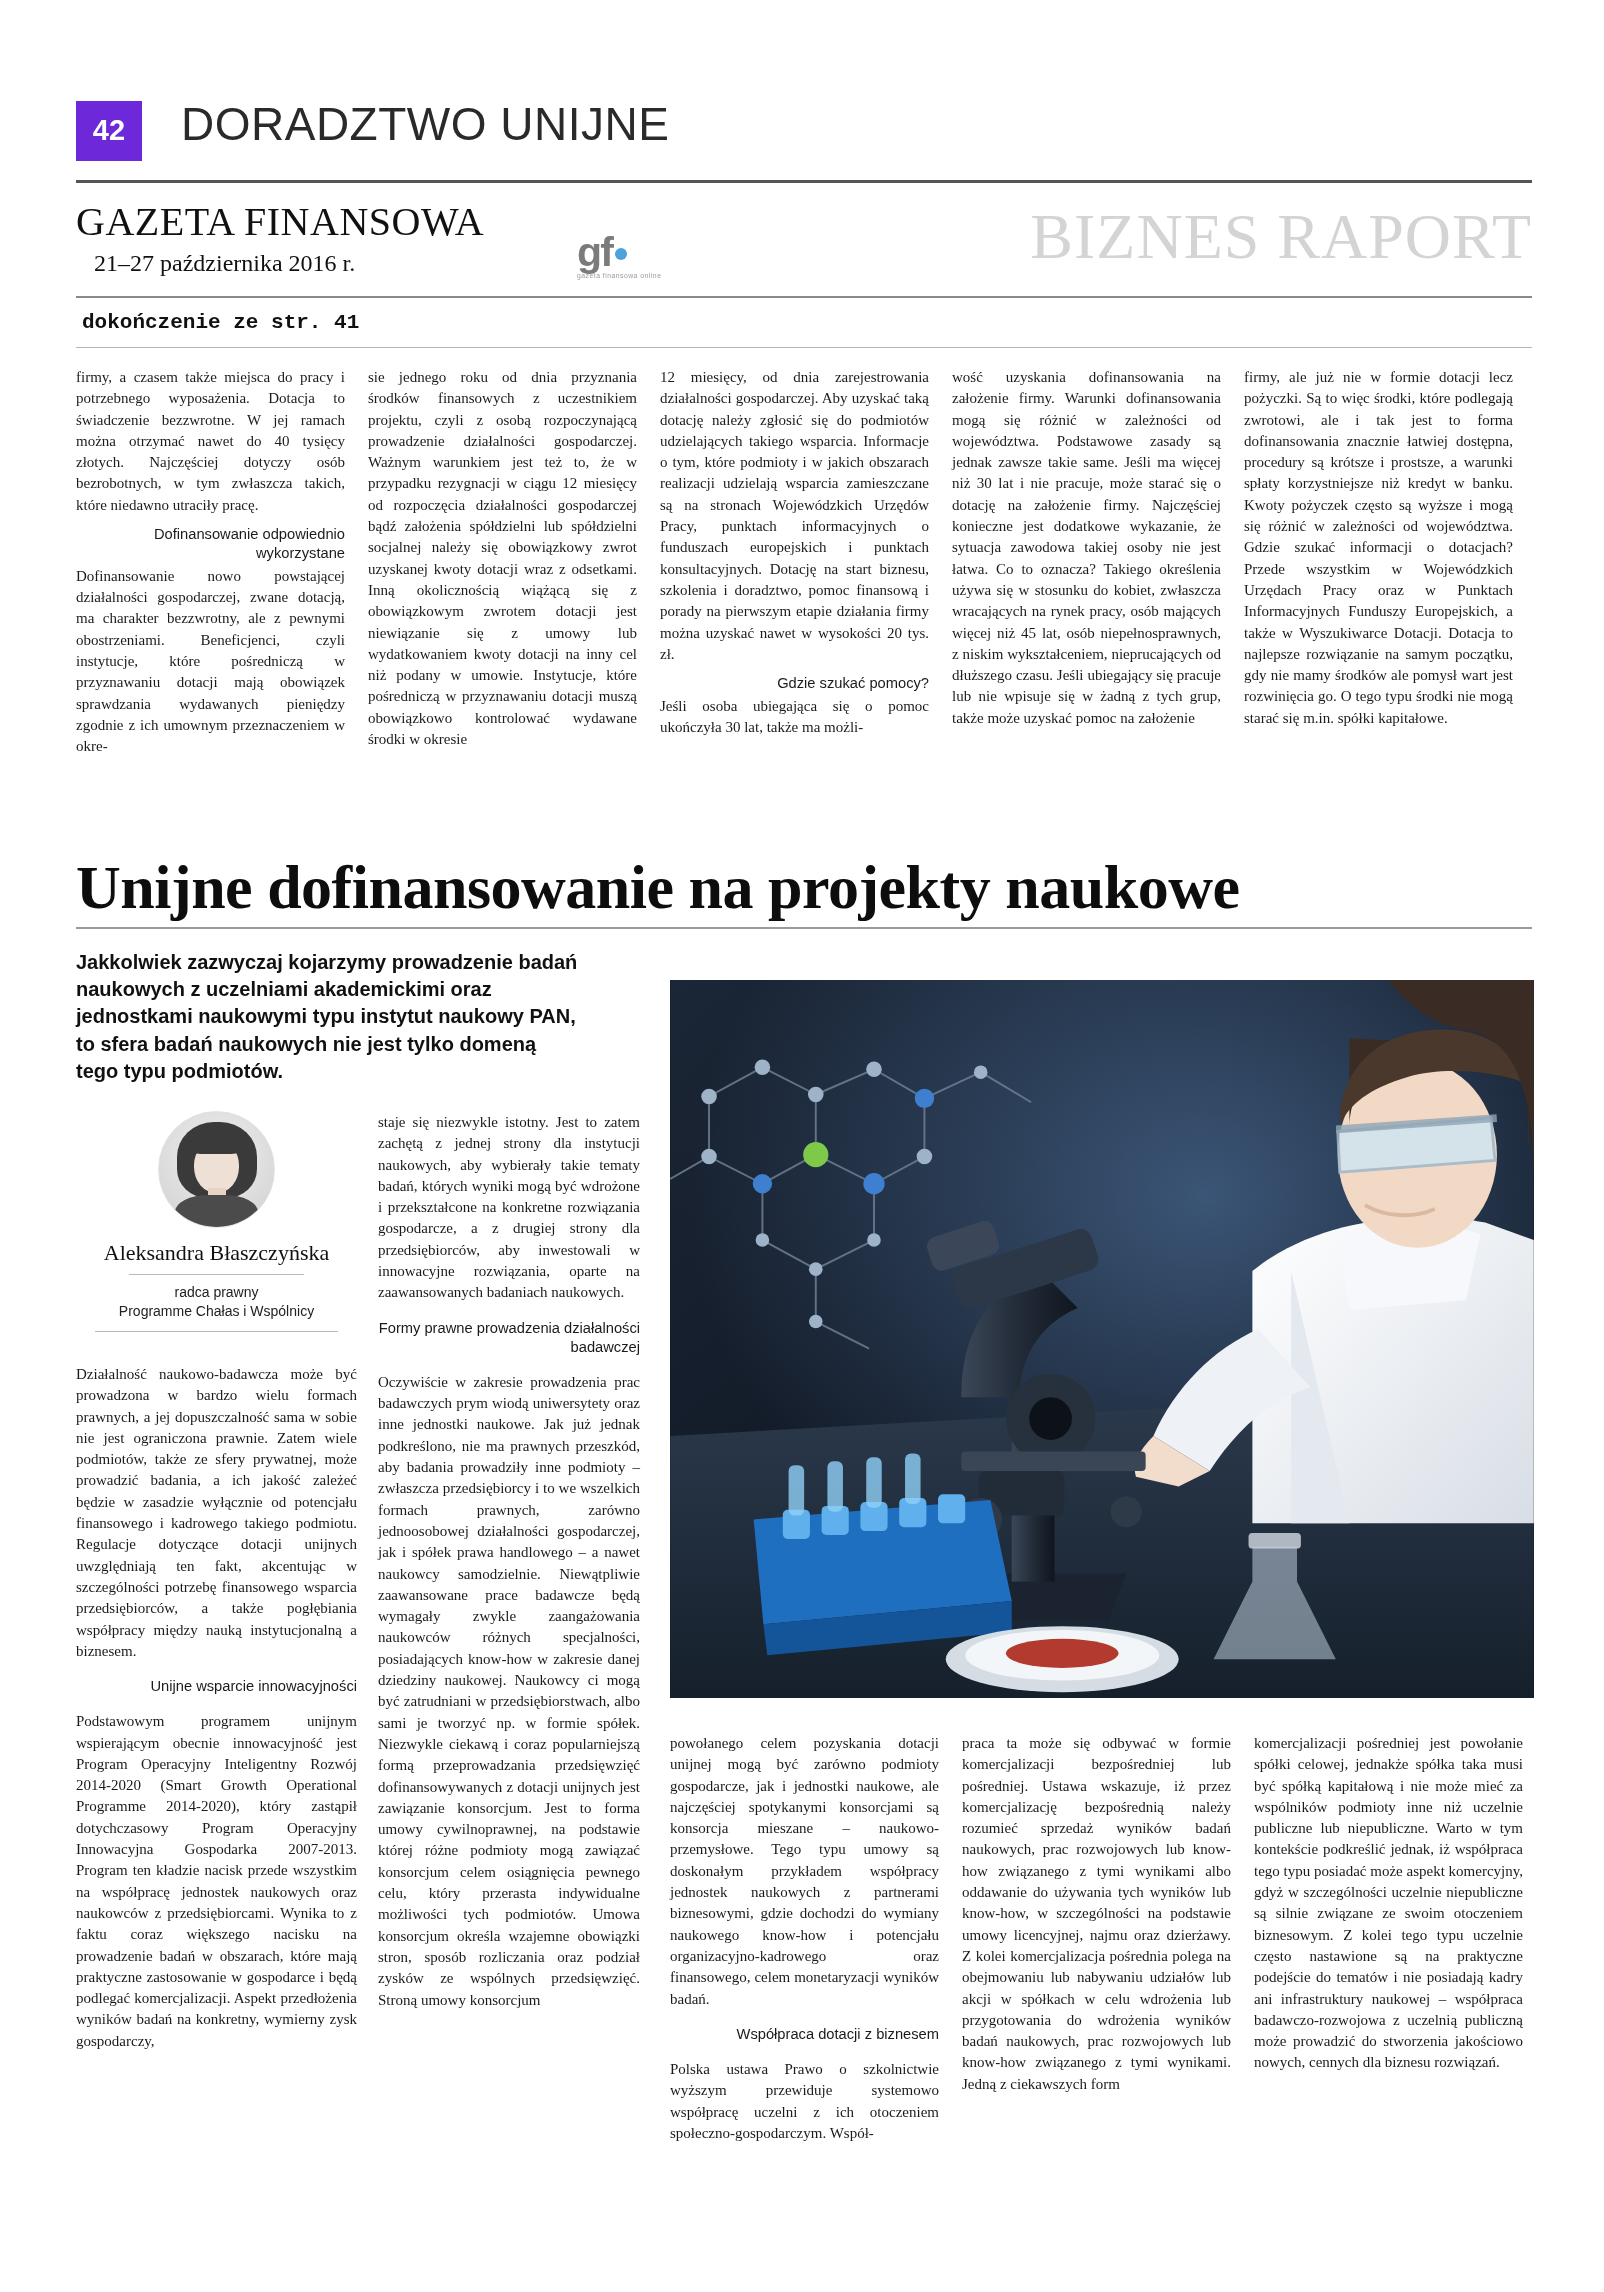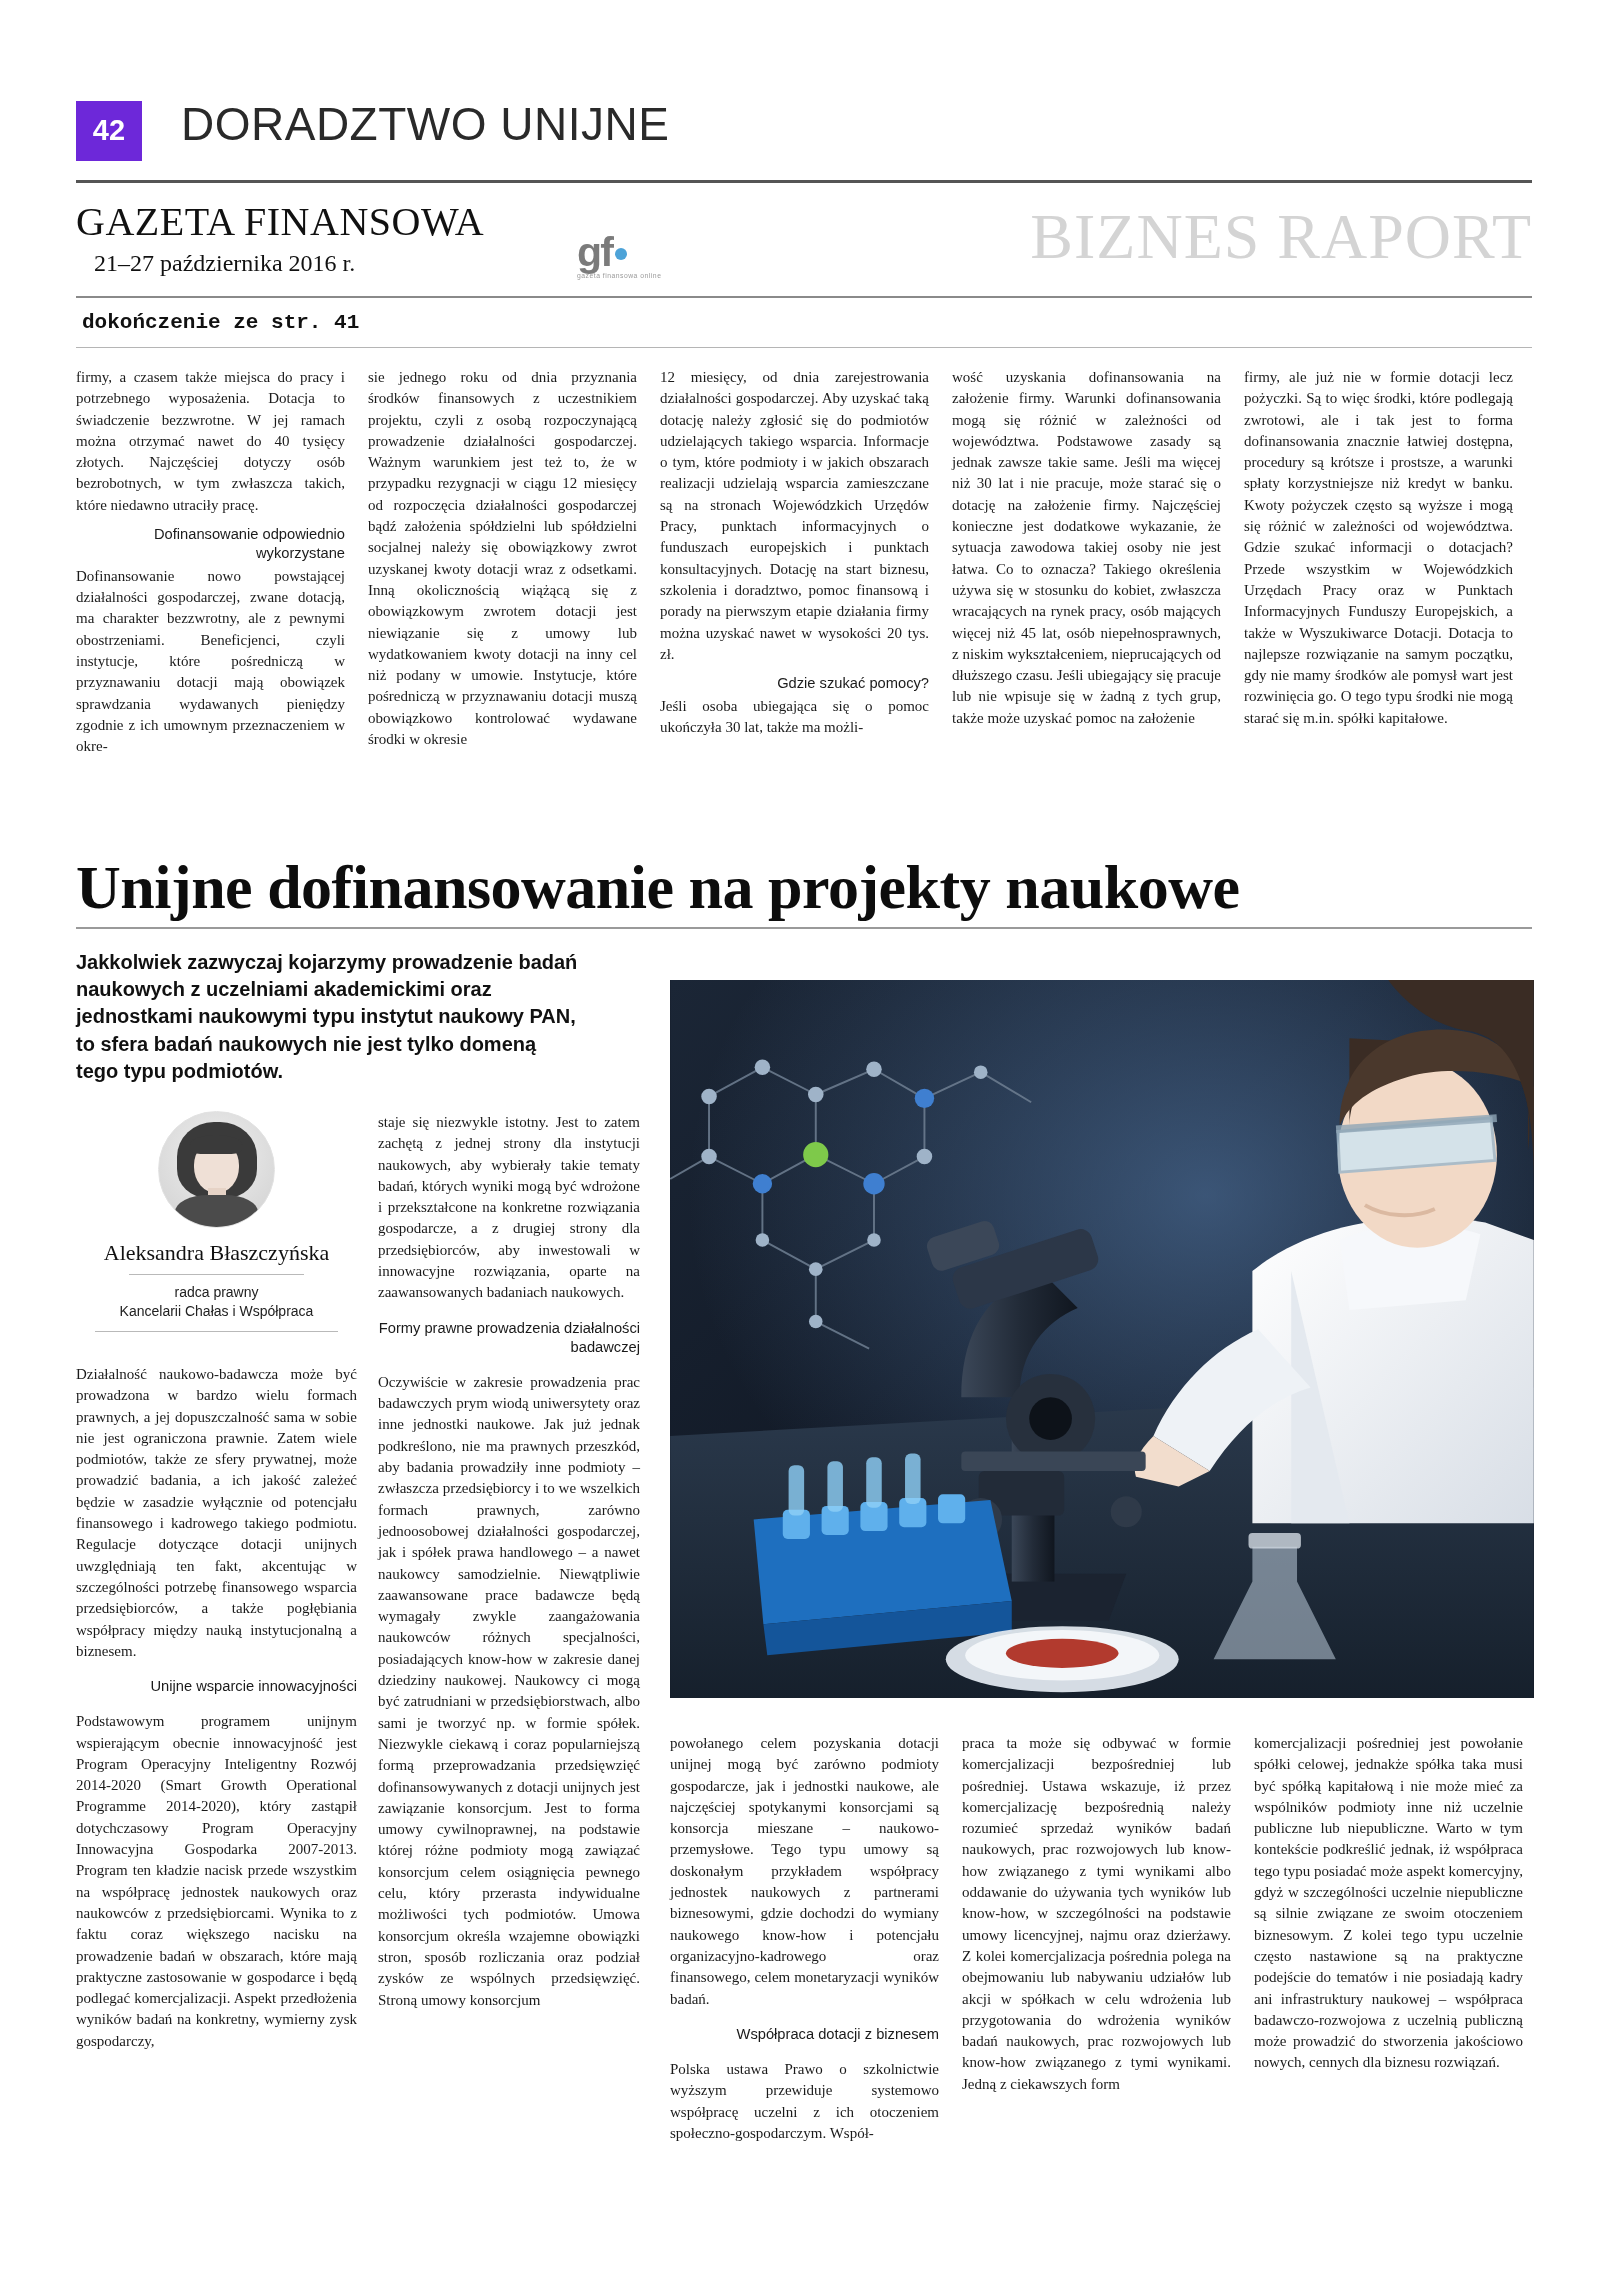--- a/index.html
+++ b/index.html
@@ -377,21 +377,21 @@
       <div class="face"></div>
       <div class="fringe"></div>
       <div class="neck"></div>
       <div class="body"></div>
     </div>
     <div class="author-name">
       <span>Aleksandra </span><b>Błaszczyńska</b>
     </div>
     <div class="author-rule"></div>
     <div class="author-role">radca prawny</div>
-    <div class="author-role">Kancelarii Chałas i Współpraca</div>
+    <div class="author-role">Programme Chałas i Wspólnicy</div>
     <div class="author-rule2"></div>
   </div>
 
   <div class="photo">
     <svg width="864" height="718" viewBox="0 0 890 740" xmlns="http://www.w3.org/2000/svg">
       <defs>
         <linearGradient id="bgGrad" x1="0" y1="0" x2="1" y2="1">
           <stop offset="0%" stop-color="#1b2636"></stop>
           <stop offset="55%" stop-color="#101723"></stop>
           <stop offset="100%" stop-color="#0b1018"></stop>

